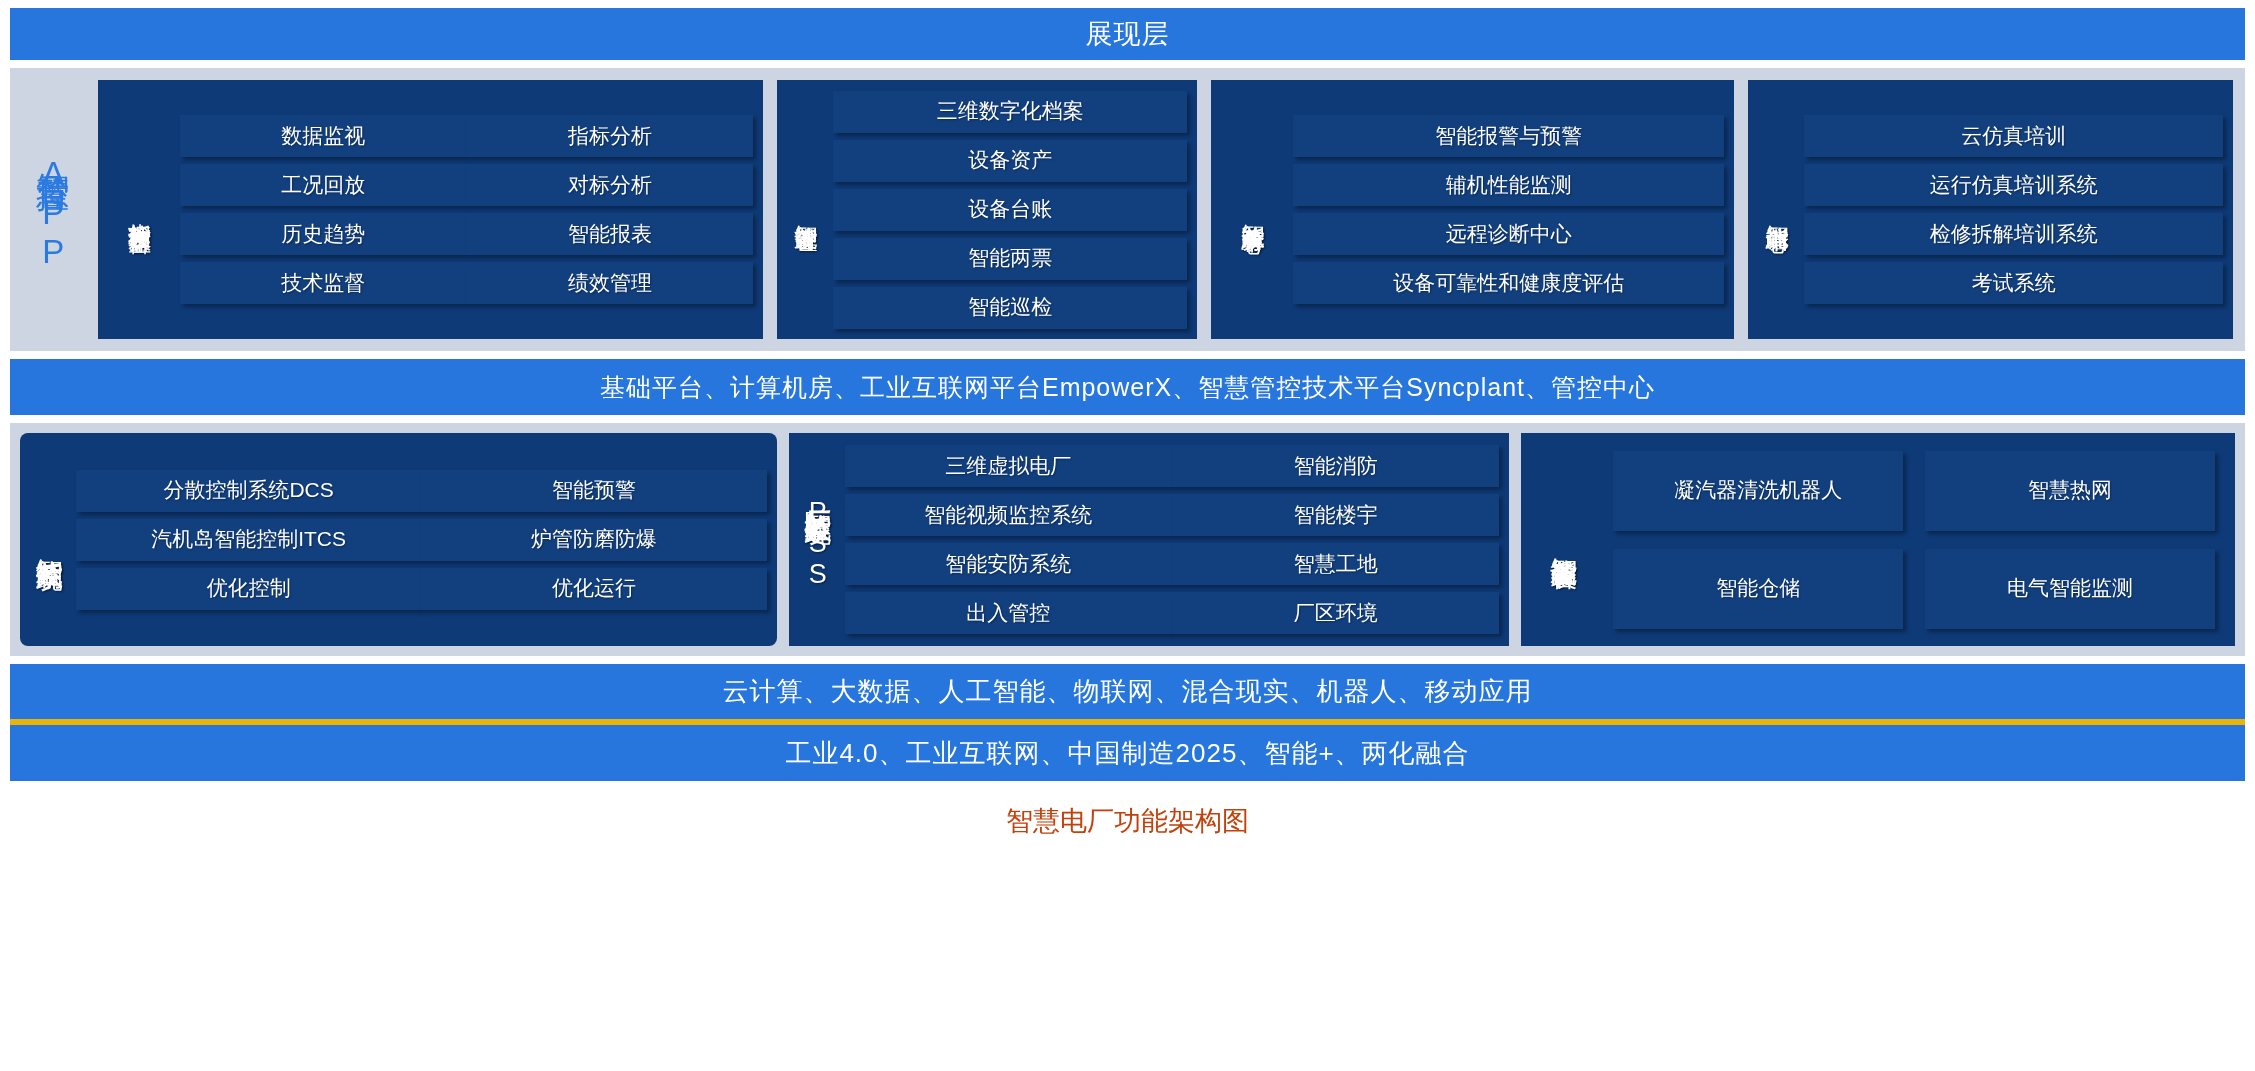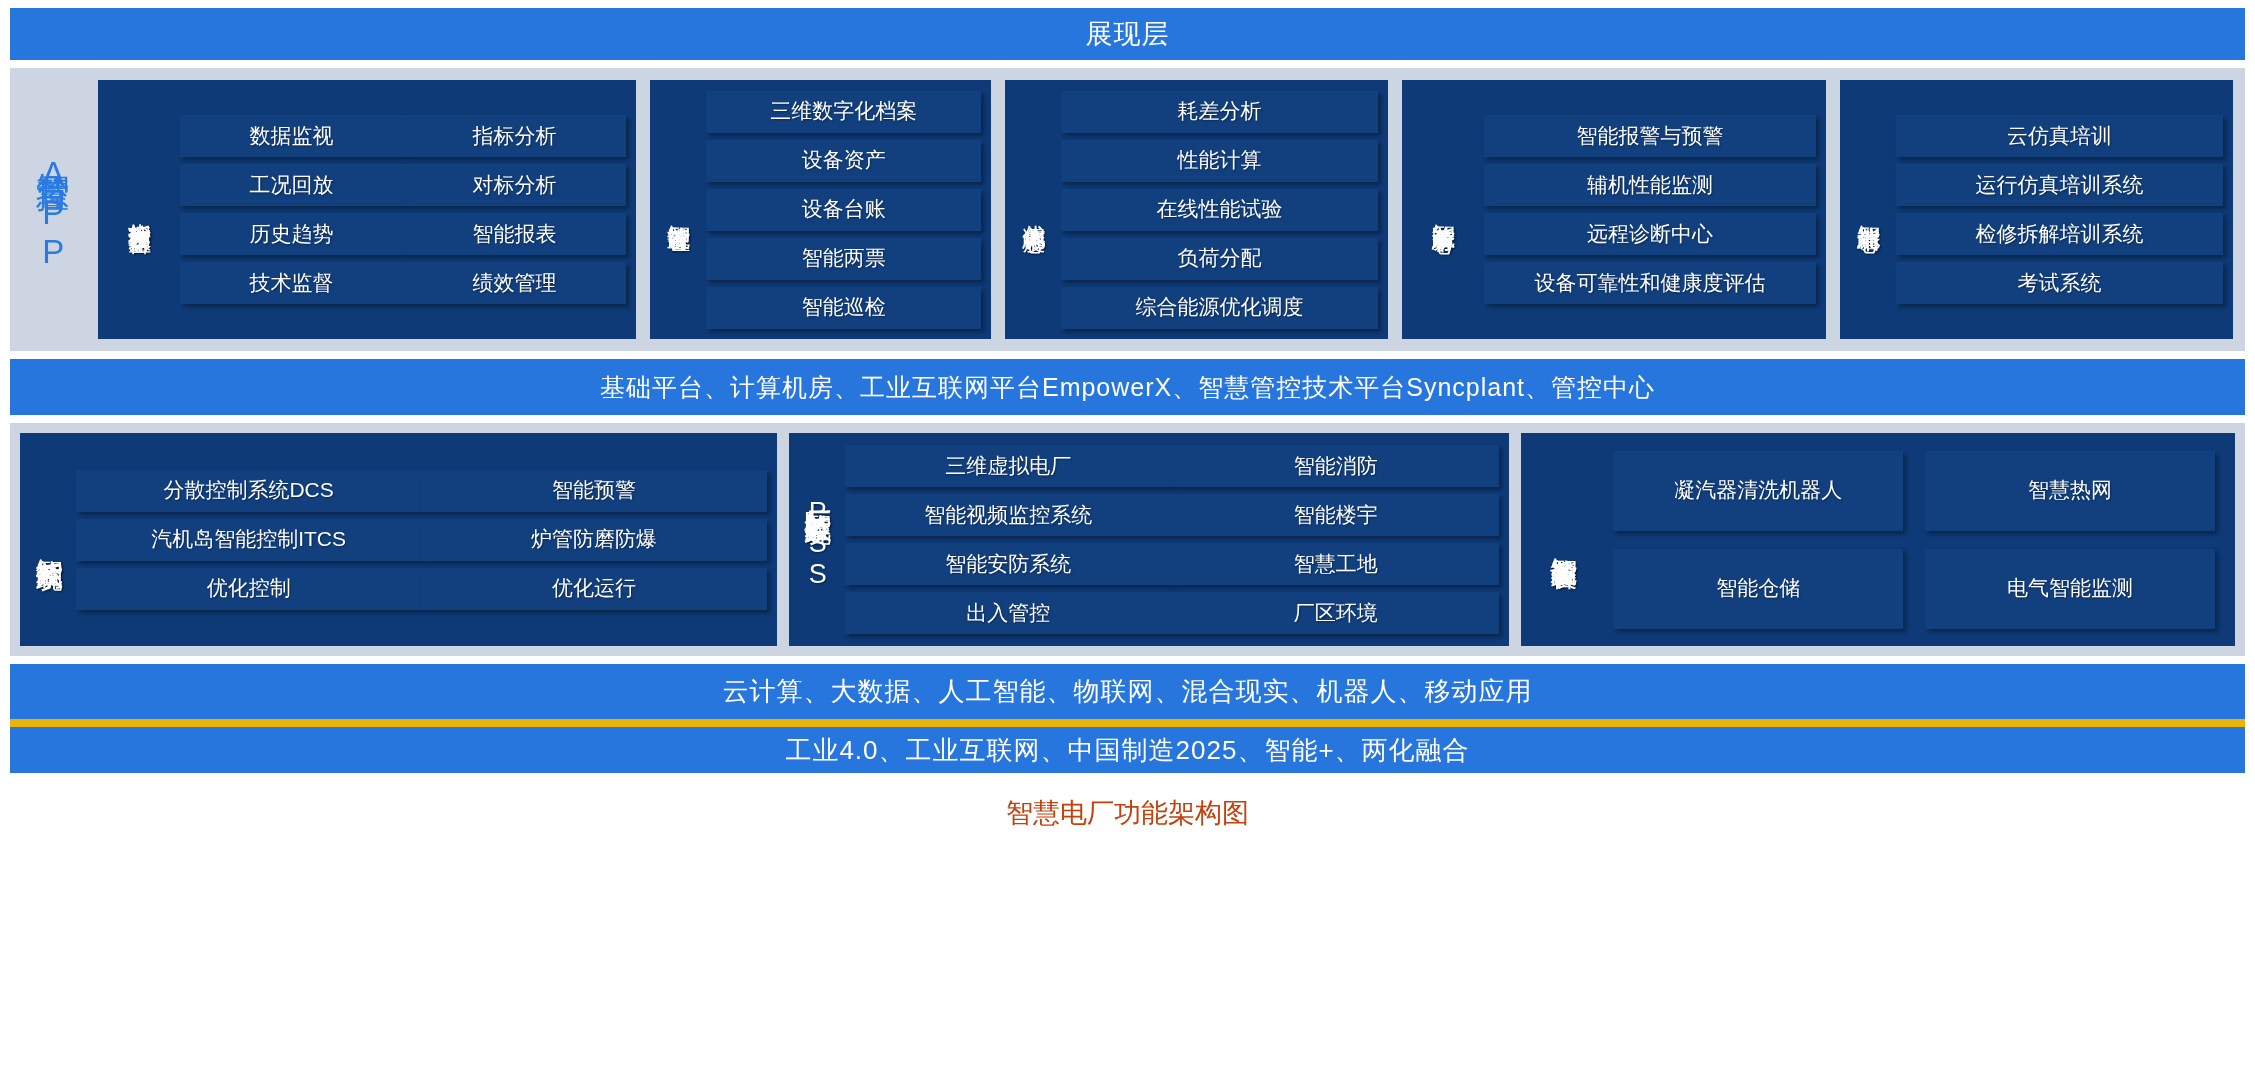--- a/index.html
+++ b/index.html
@@ -43,23 +43,23 @@
   .band-platform {
     height: 56px;
     margin: 8px 0 8px 0;
     font-size: 25px;
   }
   .band-tech {
     height: 55px;
     font-size: 26px;
   }
   .band-policy {
-    height: 54px;
+    height: 62px;
     font-size: 26px;
-    border-top: 8px solid #eab308;
+    border-top: 6px solid #eab308;
   }
   .band-stack {
     margin: 8px 0 0 0;
   }
 
   
   .layer {
     background: #ccd5e1;
     box-sizing: border-box;
     display: flex;
@@ -186,30 +186,20 @@
       <div class="group-title wide1">智能设备管理</div>
       <div class="group-items cols-1">
         <div class="chip">三维数字化档案</div>
         <div class="chip">设备资产</div>
         <div class="chip">设备台账</div>
         <div class="chip">智能两票</div>
         <div class="chip">智能巡检</div>
       </div>
     </div>
 
-    <div class="group" style="flex:0.70 1 0; min-width:0;">
-      <div class="group-title wide1">优化调度中心</div>
-      <div class="group-items cols-1">
-        <div class="chip">耗差分析</div>
-        <div class="chip">性能计算</div>
-        <div class="chip">在线性能试验</div>
-        <div class="chip">负荷分配</div>
-        <div class="chip">综合能源优化调度</div>
-      </div>
-    </div>
 
     <div class="group" style="flex:0.78 1 0; min-width:0;">
       <div class="group-title wide2">智能诊断分析中心</div>
       <div class="group-items cols-1">
         <div class="chip">智能报警与预警</div>
         <div class="chip">辅机性能监测</div>
         <div class="chip">远程诊断中心</div>
         <div class="chip">设备可靠性和健康度评估</div>
       </div>
     </div>
@@ -225,21 +215,21 @@
     </div>
 
   </div>
 
   <div class="band band-platform">
     <span>基础平台、计算机房、工业互联网平台EmpowerX、智慧管控技术平台Syncplant、管控中心</span>
   </div>
 
   <div class="layer layer-ctrl">
 
-    <div class="group" style="flex:1.03 1 0; min-width:0;">
+    <div class="group" style="flex:1.03 1 0; min-width:0;border-radius:8px;">
       <div class="group-title wide1 big">智能控制系统</div>
       <div class="group-items cols-2">
         <div class="chip">分散控制系统DCS</div>
         <div class="chip">智能预警</div>
         <div class="chip">汽机岛智能控制ITCS</div>
         <div class="chip">炉管防磨防爆</div>
         <div class="chip">优化控制</div>
         <div class="chip">优化运行</div>
       </div>
     </div>

